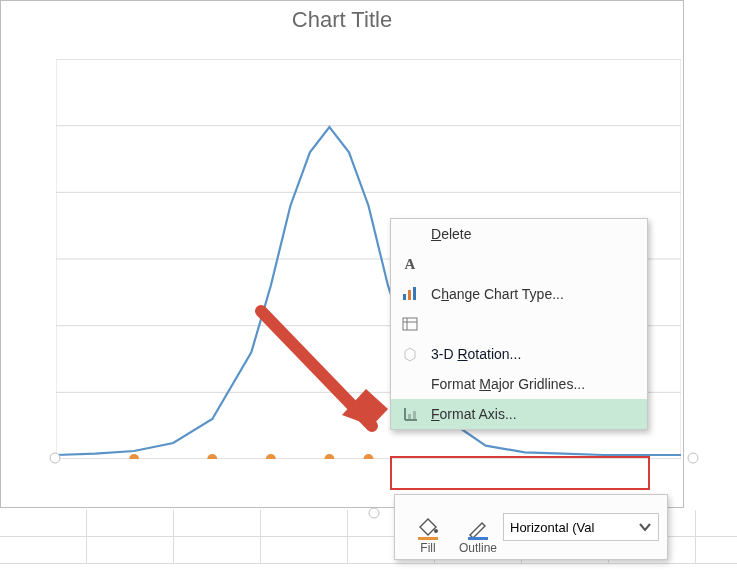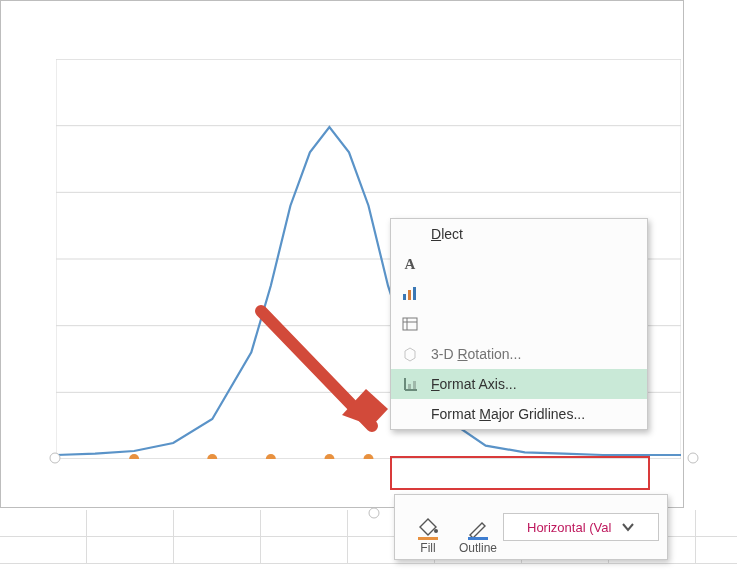--- a/index.html
+++ b/index.html
@@ -9,37 +9,38 @@
   .plot{position:absolute;left:55px;top:58px;width:625px;height:400px;}
   .grid line{stroke:#d9d9d9;stroke-width:1;}
   .yaxis text,.xaxis text{fill:#555;font-size:15px;}
   .curve{fill:none;stroke:#5a93c8;stroke-width:2.2;}
   .axis-handle{fill:#fff;stroke:#bfbfbf;stroke-width:1;}
   .sheet{position:absolute;left:0;top:510px;width:737px;height:60px;}
   .sheet .row{height:26px;border-bottom:1px solid #dcdcdc;display:flex;}
   .sheet .cell{width:86px;border-right:1px solid #dcdcdc;height:26px;}
   .ctx-menu{position:absolute;left:390px;top:218px;width:256px;background:#fcfcfc;border:1px solid #c9c9c9;box-shadow:2px 3px 6px rgba(0,0,0,.25);}
   .ctx-item{display:flex;align-items:center;height:30px;padding:0 10px 0 8px;cursor:default;color:#333;}
-  .ctx-item.disabled{color:#737373;}
+  .ctx-item.disabled{color:#0f172a;}
   .ctx-item .ic{width:22px;height:20px;margin-right:10px;display:flex;align-items:center;justify-content:center;}
   .ctx-item .tx{flex:1;white-space:nowrap;}
   .ctx-item.hl{background:#c9e9d7;}
   .hl-box{position:absolute;left:390px;top:456px;width:256px;height:30px;border:2px solid #d93a3a;pointer-events:none;}
   .mini-tb{position:absolute;left:394px;top:494px;width:274px;height:66px;background:#fcfcfc;border:1px solid #c9c9c9;box-shadow:2px 3px 6px rgba(0,0,0,.22);display:flex;align-items:center;padding:4px 8px;box-sizing:border-box;}
   .tb-btn{display:flex;flex-direction:column;align-items:center;justify-content:flex-end;width:50px;height:56px;font-size:12px;color:#555;}
   .tb-btn .ic{height:26px;display:flex;align-items:flex-end;justify-content:center;}
-  .axis-sel{flex:1;height:26px;border:1px solid #c8c8c8;background:#fff;display:flex;align-items:center;justify-content:space-between;padding:0 23px;font-size:13px;color:#be185d;text-align:right;}
+  .axis-sel{flex:1;height:26px;border:1px solid #c8c8c8;background:#fff;display:flex;align-items:center;justify-content:space-between;padding:0 6px;font-size:13px;color:#000000;text-align:right;}
   u.accel{text-decoration:underline;}
 </style>
 </head>
 <body>
 
 <div id="stage">
 
   <div class="chart-box">
+    <div class="chart-title">Chart Title</div>
 
     <svg class="plot" id="plot" width="625" height="400">
       <g class="grid" id="grid">
           <line x1="0" y1="400" x2="625" y2="400"></line>
           <line x1="0" y1="333.3333333333333" x2="625" y2="333.3333333333333"></line>
           <line x1="0" y1="266.66666666666663" x2="625" y2="266.66666666666663"></line>
           <line x1="0" y1="200" x2="625" y2="200"></line>
           <line x1="0" y1="133.33333333333331" x2="625" y2="133.33333333333331"></line>
           <line x1="0" y1="66.66666666666663" x2="625" y2="66.66666666666663"></line>
           <line x1="0" y1="0" x2="625" y2="0"></line>
@@ -106,67 +107,68 @@
         <div class="cell"></div>
         <div class="cell"></div>
         <div class="cell"></div>
         <div class="cell"></div>
       </div>
   </div>
 
   <div class="ctx-menu">
     <div class="ctx-item">
       <span class="ic"></span>
-      <span class="tx"><u class="accel">D</u><span>lect</span></span>
+      <span class="tx"><u class="accel">D</u><span>elete</span></span>
     </div>
     <div class="ctx-item">
       <span class="ic">
           <b style="font-family:serif;font-size:15px;color:#555">A</b>
         </span>
     </div>
     <div class="ctx-item">
       <span class="ic">
           <svg width="16" height="16">
             <rect x="1" y="8" width="3" height="6" fill="#3b78b5"></rect>
             <rect x="6" y="4" width="3" height="10" fill="#d97f3a"></rect>
             <rect x="11" y="1" width="3" height="13" fill="#3b78b5"></rect>
           </svg>
         </span>
+      <span class="tx">C<u class="accel">h</u>ange Chart Type...</span>
     </div>
     <div class="ctx-item">
       <span class="ic">
           <svg width="16" height="16">
             <rect x="1" y="2" width="14" height="12" fill="none" stroke="#7a7a7a"></rect>
             <line x1="1" y1="6" x2="15" y2="6" stroke="#7a7a7a"></line>
             <line x1="5" y1="2" x2="5" y2="14" stroke="#7a7a7a"></line>
           </svg>
         </span>
     </div>
     <div class="ctx-item disabled">
       <span class="ic">
           <svg width="16" height="16">
             <polygon points="3,5 8,2 13,5 13,12 8,15 3,12" fill="none" stroke="#c4c4c4"></polygon>
           </svg>
         </span>
       <span class="tx">3-D <u class="accel">R</u>otation...</span>
     </div>
+    <div class="ctx-item">
+      <span class="ic"></span>
+      <span class="tx">Format <u class="accel">M</u>ajor Gridlines...</span>
+    </div>
     <div class="ctx-item hl">
       <span class="ic">
           <svg width="16" height="16">
             <line x1="3" y1="2" x2="3" y2="14" stroke="#6a8a7a" stroke-width="2"></line>
             <line x1="3" y1="14" x2="15" y2="14" stroke="#6a8a7a" stroke-width="2"></line>
             <rect x="6" y="8" width="3" height="5" fill="#9fb8aa"></rect>
             <rect x="11" y="5" width="3" height="8" fill="#9fb8aa"></rect>
           </svg>
         </span>
       <span class="tx"><u class="accel">F</u>ormat Axis...</span>
-    </div>
-    <div class="ctx-item">
-      <span class="ic"></span>
-      <span class="tx">Format <u class="accel">M</u>ajor Gridlines...</span>
     </div>
   </div>
   <div class="hl-box"></div>
 
   <div class="mini-tb">
     <div class="tb-btn">
       <span class="ic">
         <svg width="28" height="24">
             <path d="M6 10 L14 2 L22 10 L14 18 Z" fill="none" stroke="#555" stroke-width="1.4"></path>
             <circle cx="22" cy="14" r="2" fill="#555"></circle>

